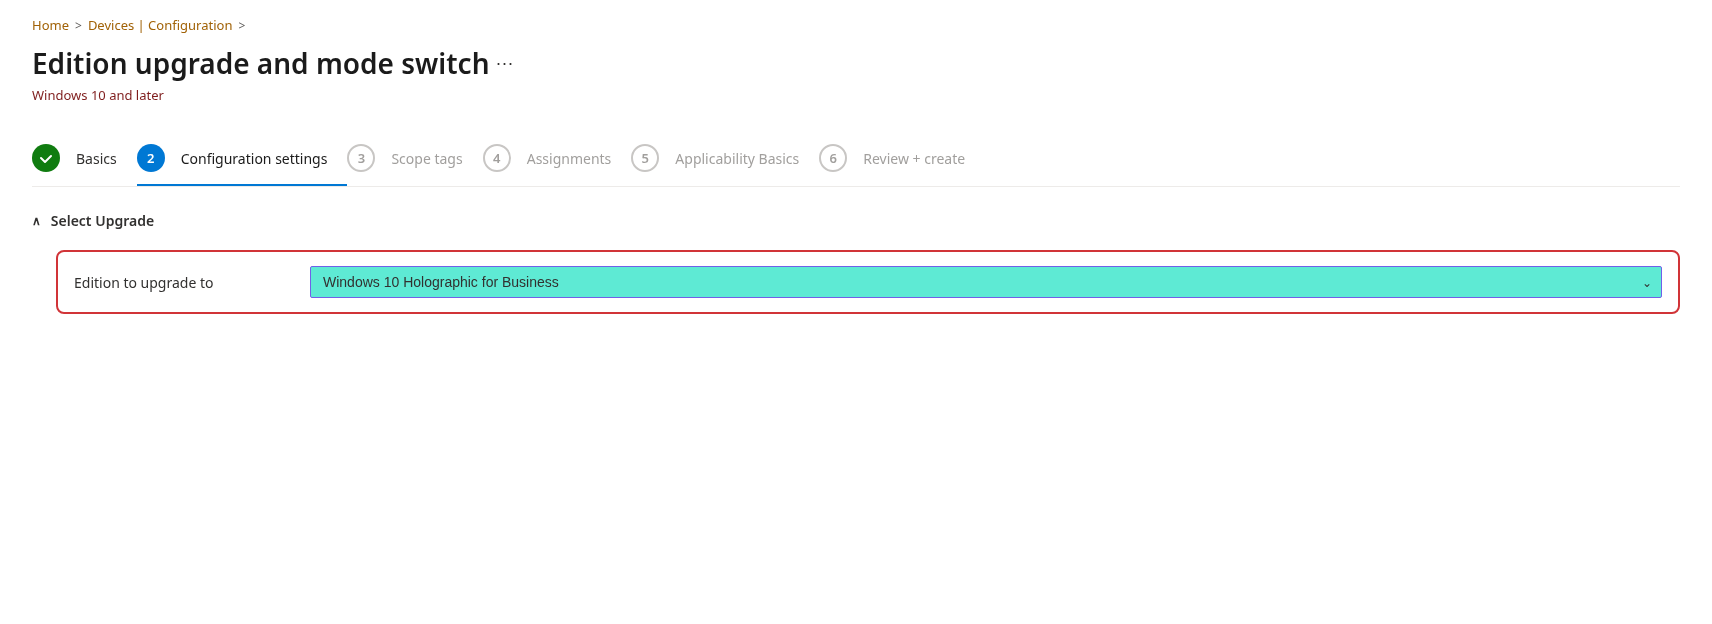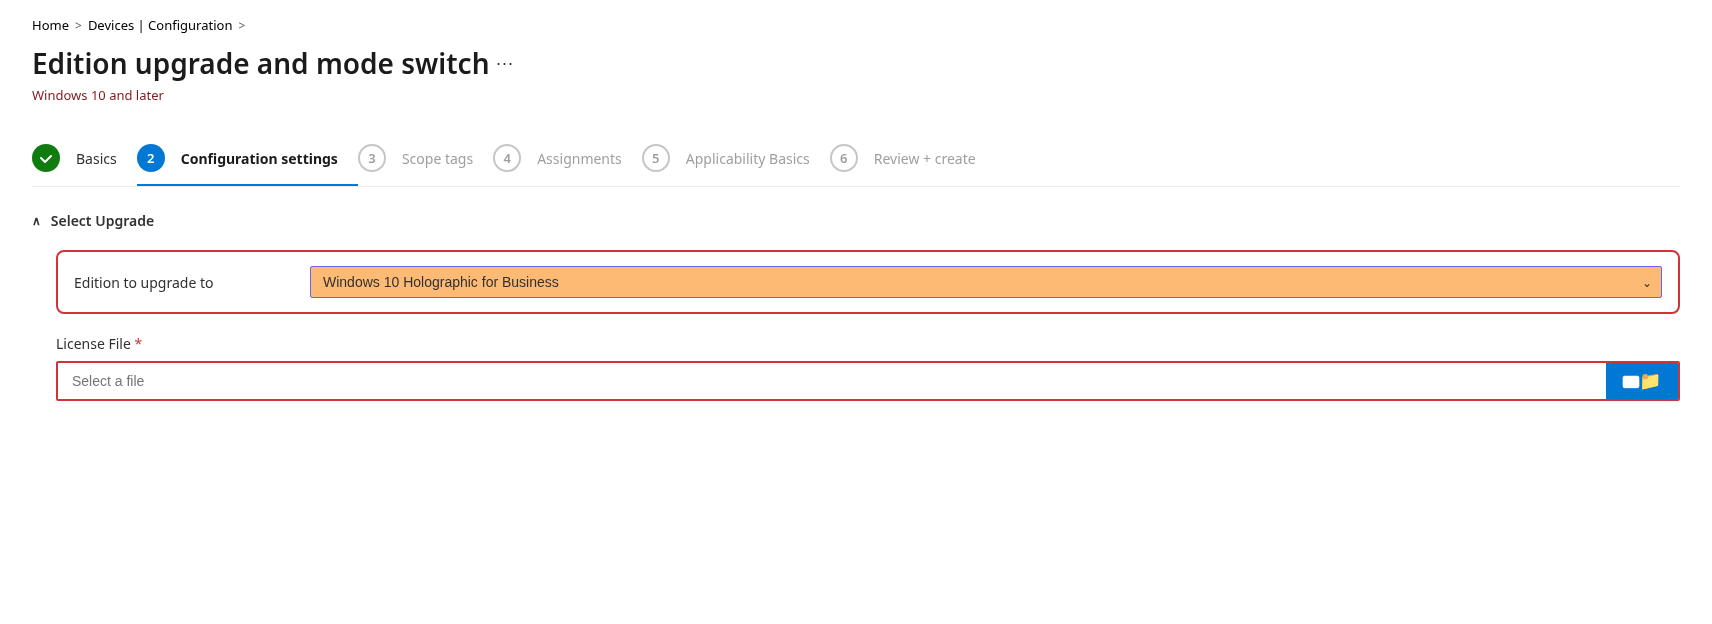--- a/index.html
+++ b/index.html
@@ -17,21 +17,21 @@
     }
     .breadcrumb {
       display: flex;
       align-items: center;
       gap: 6px;
       font-size: 13px;
       color: #0078d4;
       margin-bottom: 10px;
     }
     .breadcrumb a {
-      color: #000000;
+      color: #a16207;
       text-decoration: none;
     }
     .breadcrumb-sep {
       color: #605e5c;
       font-size: 12px;
     }
     .page-title {
       font-size: 28px;
       font-weight: 600;
       color: #1b1b1b;
@@ -94,21 +94,21 @@
     .step-circle.inactive {
       background: #fff;
       color: #a19f9d;
       border: 2px solid #c8c6c4;
     }
     .step-label {
       font-size: 14px;
       color: #323130;
     }
     .step-label.active {
-      font-weight: 700;
+      font-weight: 400;
       color: #1b1b1b;
     }
     .step-label.inactive {
       color: #a19f9d;
       font-weight: 400;
     }
     .step-underline {
       position: absolute;
       bottom: 0;
       left: 0;
@@ -161,21 +161,21 @@
       flex: 1;
       position: relative;
     }
     .dropdown {
       width: 100%;
       border: 1.5px solid #7160e8;
       border-radius: 2px;
       padding: 7px 36px 7px 12px;
       font-size: 14px;
       color: #323130;
-      background: #fdba74;
+      background: #5eead4;
       appearance: none;
       cursor: pointer;
       outline: none;
     }
     .dropdown-arrow {
       position: absolute;
       right: 10px;
       top: 50%;
       transform: translateY(-50%);
       pointer-events: none;
@@ -296,30 +296,14 @@
           <option>Windows 10 Holographic for Business</option>
           <option>Windows 10 Education</option>
           <option>Windows 10 Pro</option>
           <option>Windows 10 Enterprise</option>
         </select>
         <span class="dropdown-arrow">⌄</span>
       </div>
     </div>
   </div>
 
-  <div class="license-section">
-    <div class="license-label">
-      <span>License File</span><span class="required-star"> *</span>
-    </div>
-    <div class="file-input-row">
-      <input type="text" class="file-text-input" placeholder="Select a file" style="">
-      <button class="file-browse-btn">
-        <svg width="18" height="18" viewBox="0 0 18 18" fill="none">
-          <rect x="1" y="4" width="16" height="11" rx="1.5" fill="white" stroke="white" stroke-width="0.5"></rect>
-          <path d="M1 6.5C1 5.67 1.67 5 2.5 5H6.5L8 7H15.5C16.33 7 17 7.67 17 8.5V14.5C17 15.33 16.33 16 15.5 16H2.5C1.67 16 1 15.33 1 14.5V6.5Z" fill="white"></path>
-          <path d="M1 6.5C1 5.67 1.67 5 2.5 5H6.5L8 7H15.5C16.33 7 17 7.67 17 8.5V14.5C17 15.33 16.33 16 15.5 16H2.5C1.67 16 1 15.33 1 14.5V6.5Z" stroke="white" stroke-width="0.3"></path>
-        </svg>
-        <span style="font-size:18px; color:white; line-height:1;">📁</span>
-      </button>
-    </div>
-  </div>
 
 </div>
 
 </body></html>

